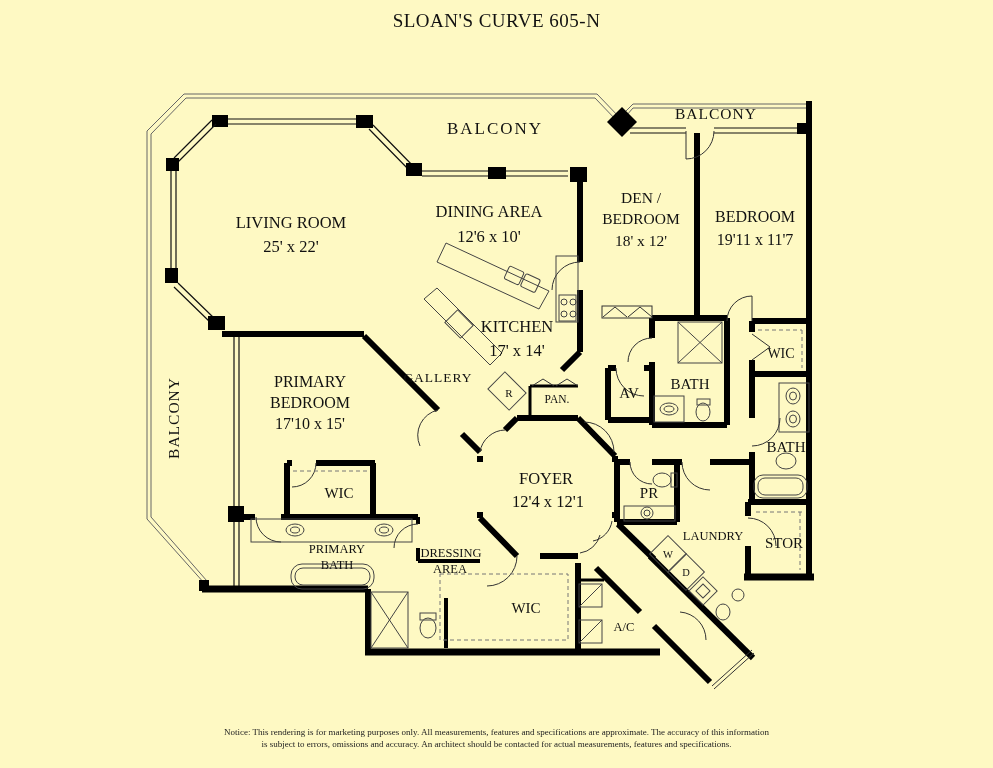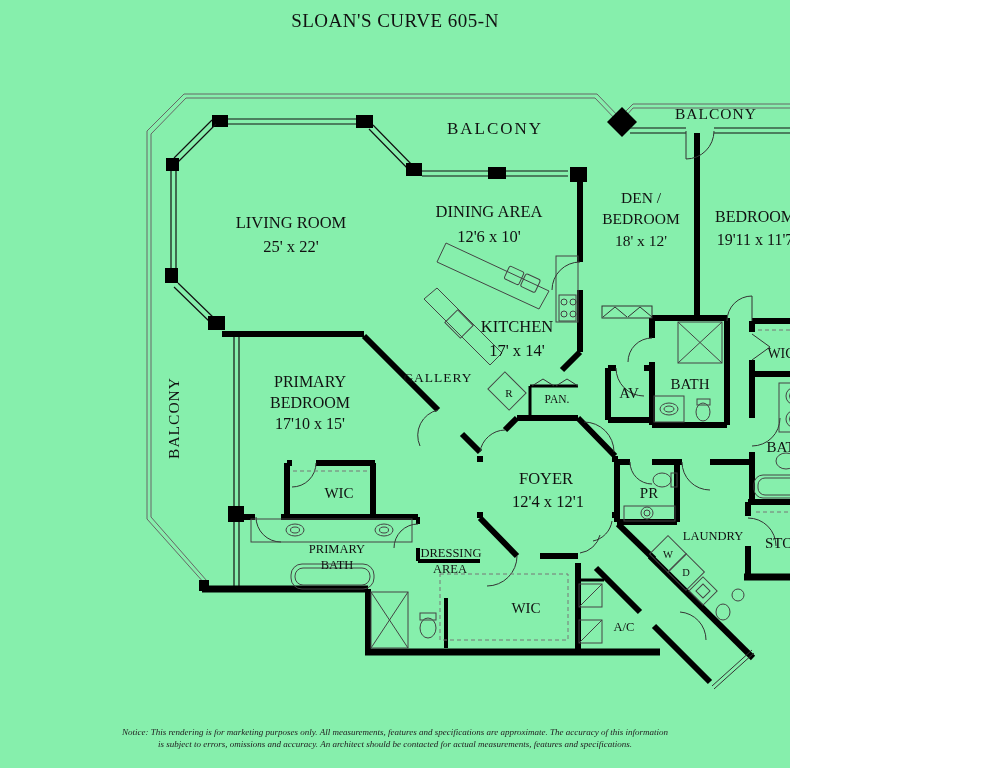--- a/index.html
+++ b/index.html
@@ -1,22 +1,22 @@
 <!DOCTYPE html>
 <html><head>
 <meta charset="utf-8">
 <style>
   html,body{margin:0;padding:0;background:#fff;}
-  #page{position:relative;width:790px;height:768px;background:#86efac;overflow:hidden;
+  #page{position:relative;width:993px;height:768px;background:#fef9c3;overflow:hidden;
         font-family:"Liberation Serif", serif;}
   #plan-title{position:absolute;top:10px;left:0;width:100%;text-align:center;
         font-size:19px;color:#111;letter-spacing:0.5px;}
   #plan-svg{position:absolute;left:0;top:0;}
   #notice{position:absolute;top:726px;left:0;width:100%;text-align:center;
-        font-size:9px;line-height:12px;color:#222;font-style:italic;}
+        font-size:9px;line-height:12px;color:#222;}
   text{font-family:"Liberation Serif", serif;fill:#111;}
   .lbl{text-anchor:middle;}
   .wall{stroke:#000;stroke-width:6;fill:none;stroke-linecap:butt;}
   .wall7{stroke:#000;stroke-width:7;fill:none;}
   .wall4{stroke:#000;stroke-width:4;fill:none;}
   .wall3{stroke:#000;stroke-width:3;fill:none;}
   .win{stroke:#111;stroke-width:1.2;fill:none;}
   .rail{stroke:#666;stroke-width:1;fill:none;}
   .thin{stroke:#333;stroke-width:1;fill:none;}
   .fix{stroke:#444;stroke-width:1;fill:none;}

